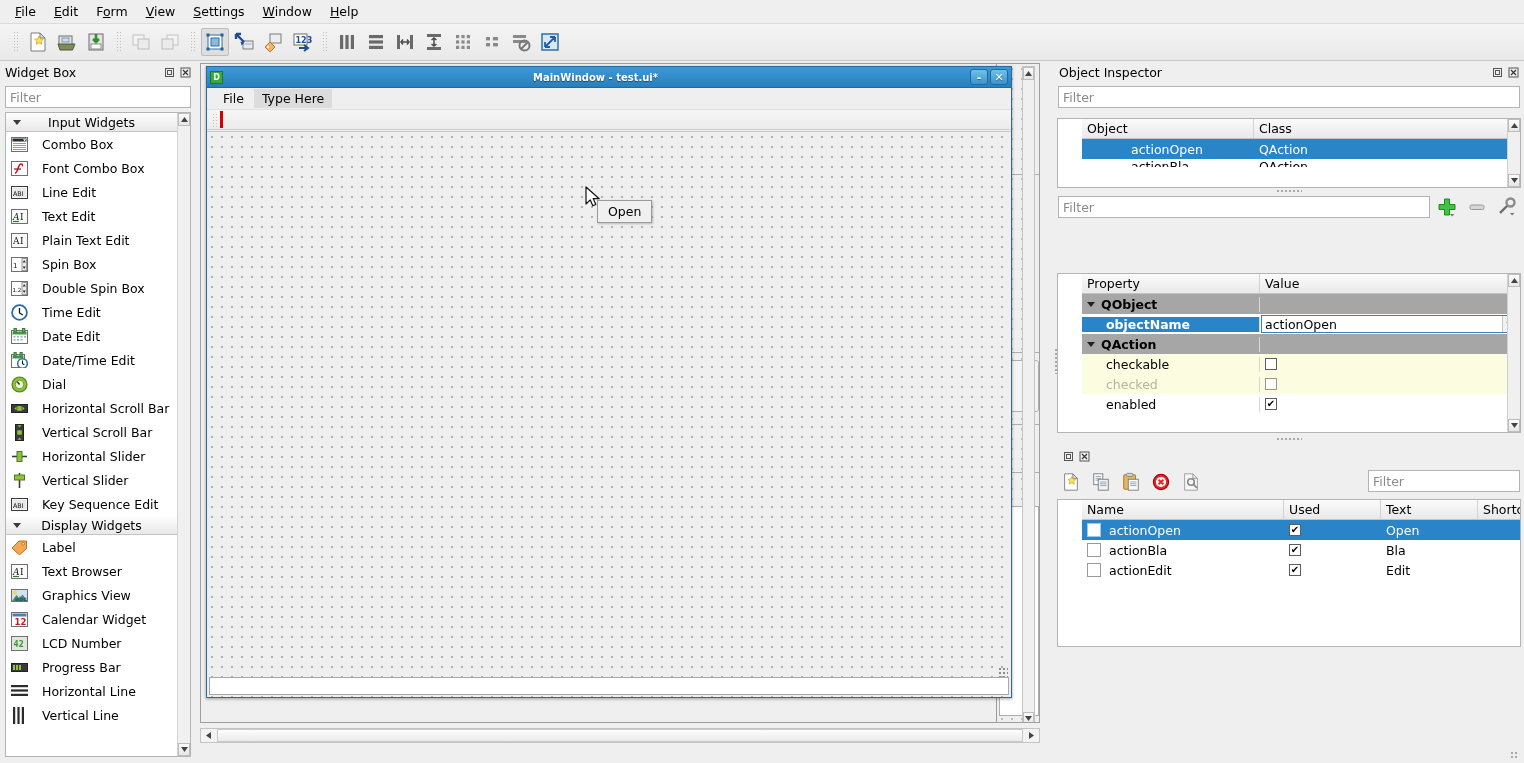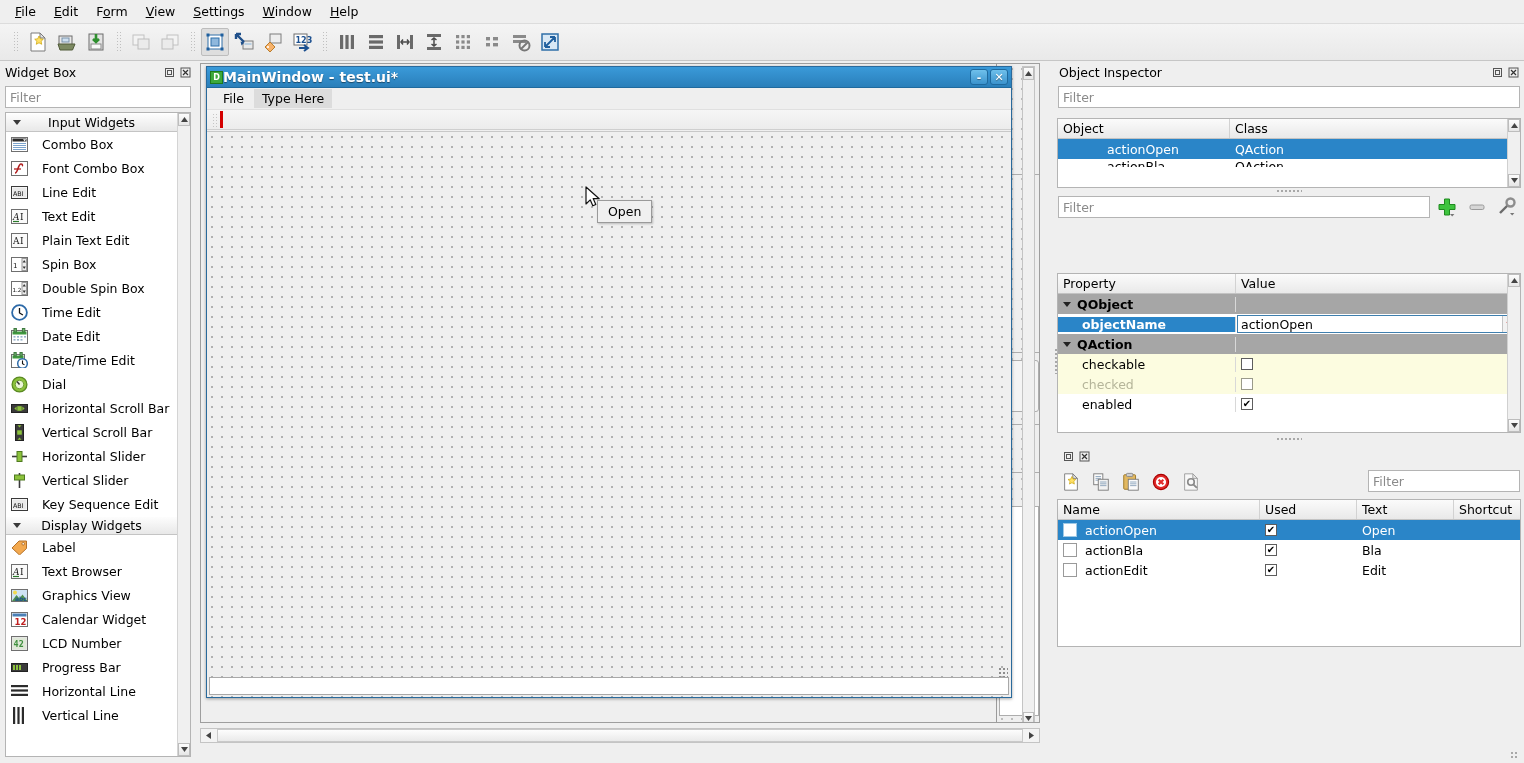--- a/index.html
+++ b/index.html
@@ -118,21 +118,21 @@
   }
   #form-tb {
     height: 21px;
     background: linear-gradient(#3a9ad9,#2a7fba);
     display:flex; align-items:center; padding: 0 3px;
     border-bottom: 1px solid #1f6a9e;
   }
   #form-tb .ficon { width:13px; height:13px; background:#3ca93c;
     border:1px solid #1d7a1d; display:flex; align-items:center; justify-content:center;
     color:#fff; font-size:8px; font-weight:bold; }
-  #form-tb .ftitle { flex:1; text-align:left; color:#fff; font-size:14px;
+  #form-tb .ftitle { flex:1; text-align:center; color:#fff; font-size:10px;
     font-weight:bold; text-shadow: 0 1px 1px rgba(0,0,0,.45); }
   .wbtn { width: 18px; height: 16px; margin-left:2px;
     background: linear-gradient(#6fc0eb,#3b93cd);
     border:1px solid #1f6a9e; border-radius:3px;
     display:flex; align-items:center; justify-content:center;
     color:#fff; font-size:11px; font-weight:bold; cursor: default;
     text-shadow: 0 1px 1px rgba(0,0,0,.4);
   }
   #form-menubar {
     height: 22px; background:#efefef; display:flex; align-items:center;
@@ -181,21 +181,21 @@
     justify-content:space-between; }
   .hsb-arrow { width:15px; height:13px; display:flex; align-items:center; justify-content:center; }
   .hsb-thumb { flex:1; height:13px; margin:0 1px;
     background:linear-gradient(#fdfdfd,#eaeaea); border:1px solid #c9c9c9; }
 
   
   #right { position:absolute; left:1054px; top:61px; width:470px; height:702px; background:#efefef; }
 
   .panel-filterrow { padding: 3px 4px; display:flex; align-items:center; gap:4px; }
 
-  .tbl { background:#fff; border:1px solid #b4b4b4; overflow:hidden; position:relative; }
+  .tbl { background:#fff; border:1px solid #b4b4b4; overflow:hidden; position:relative;padding-left:24px; }
   .thead { display:flex; height:20px;
     background: linear-gradient(#fbfbfb,#e9e9e9); border-bottom:1px solid #c3c3c3; }
   .th { padding: 2px 5px; font-size:12.5px; border-right:1px solid #d2d2d2; overflow:hidden; white-space:nowrap; }
   .trow { display:flex; height:20px; align-items:center; font-size:12.5px; }
   .trow.sel { background:#2a85c8; color:#fff; }
   .td { padding: 0 5px; overflow:hidden; white-space:nowrap; display:flex; align-items:center; }
   .vsb { position:absolute; right:0; top:0; width:13px; bottom:0; background:#f0f0f0;
     border-left:1px solid #d0d0d0; display:flex; flex-direction:column; justify-content:space-between; }
 
   .chk { width:12px; height:12px; border:1px solid #5d5d5d; background:#fff; display:inline-flex;

